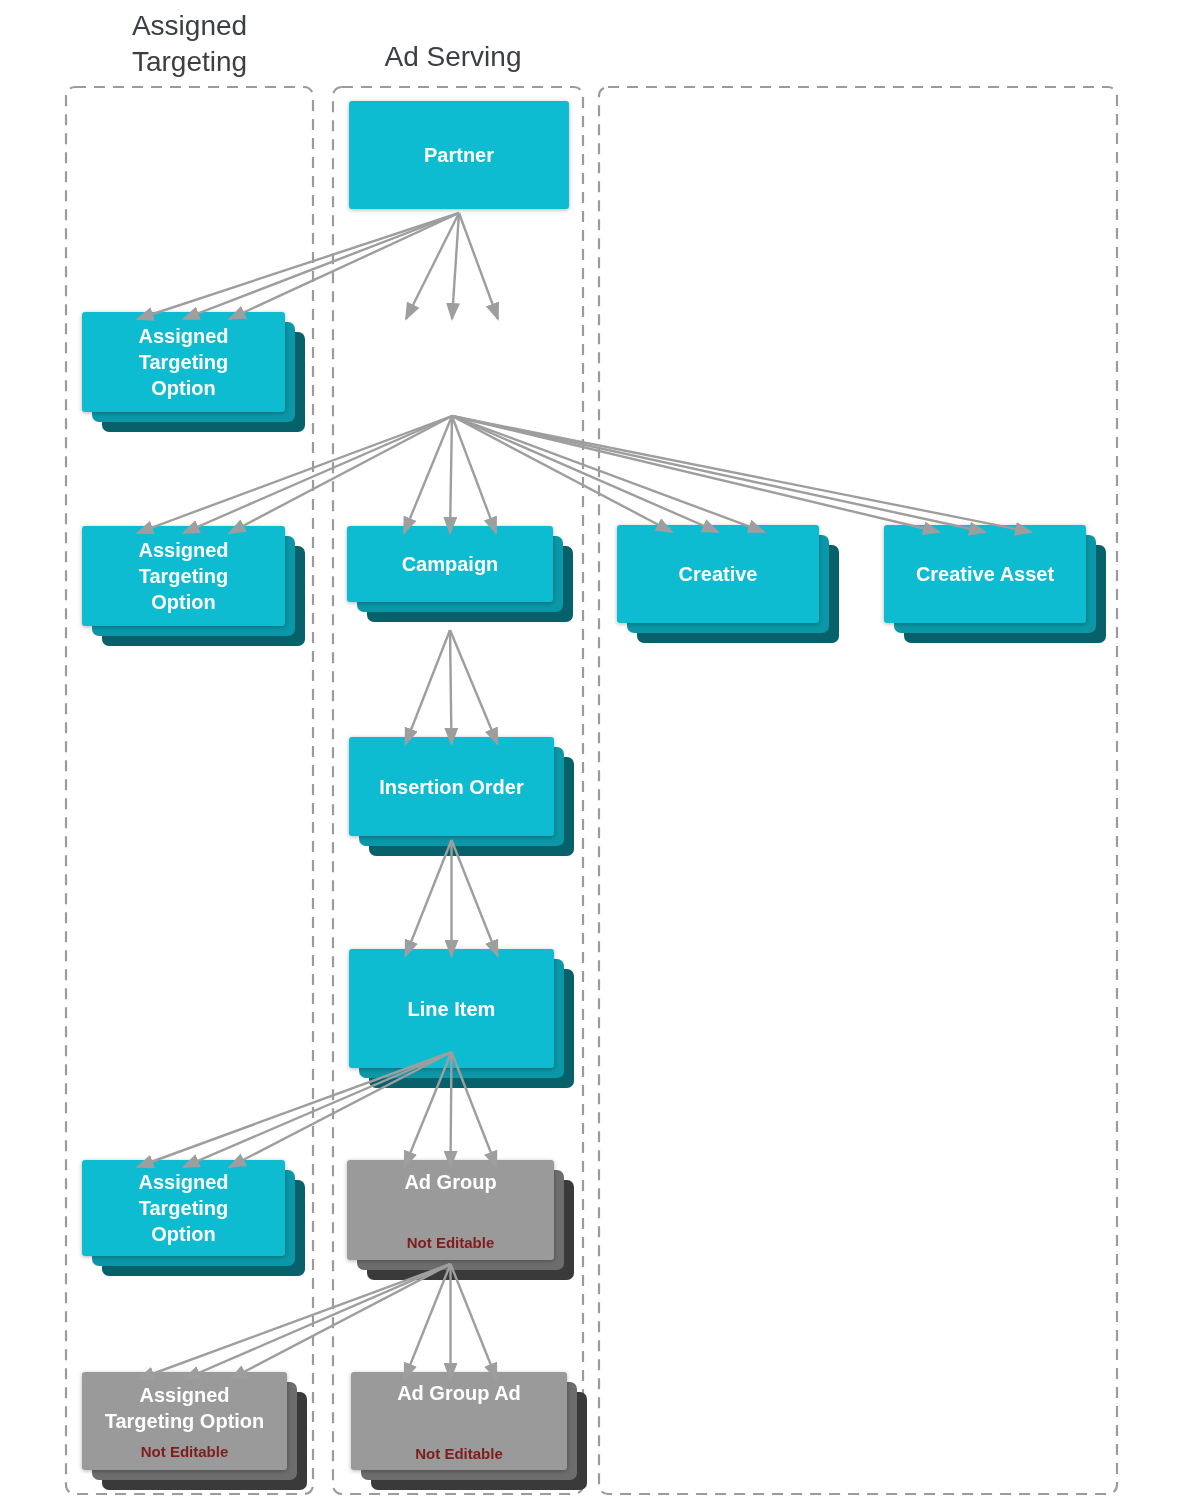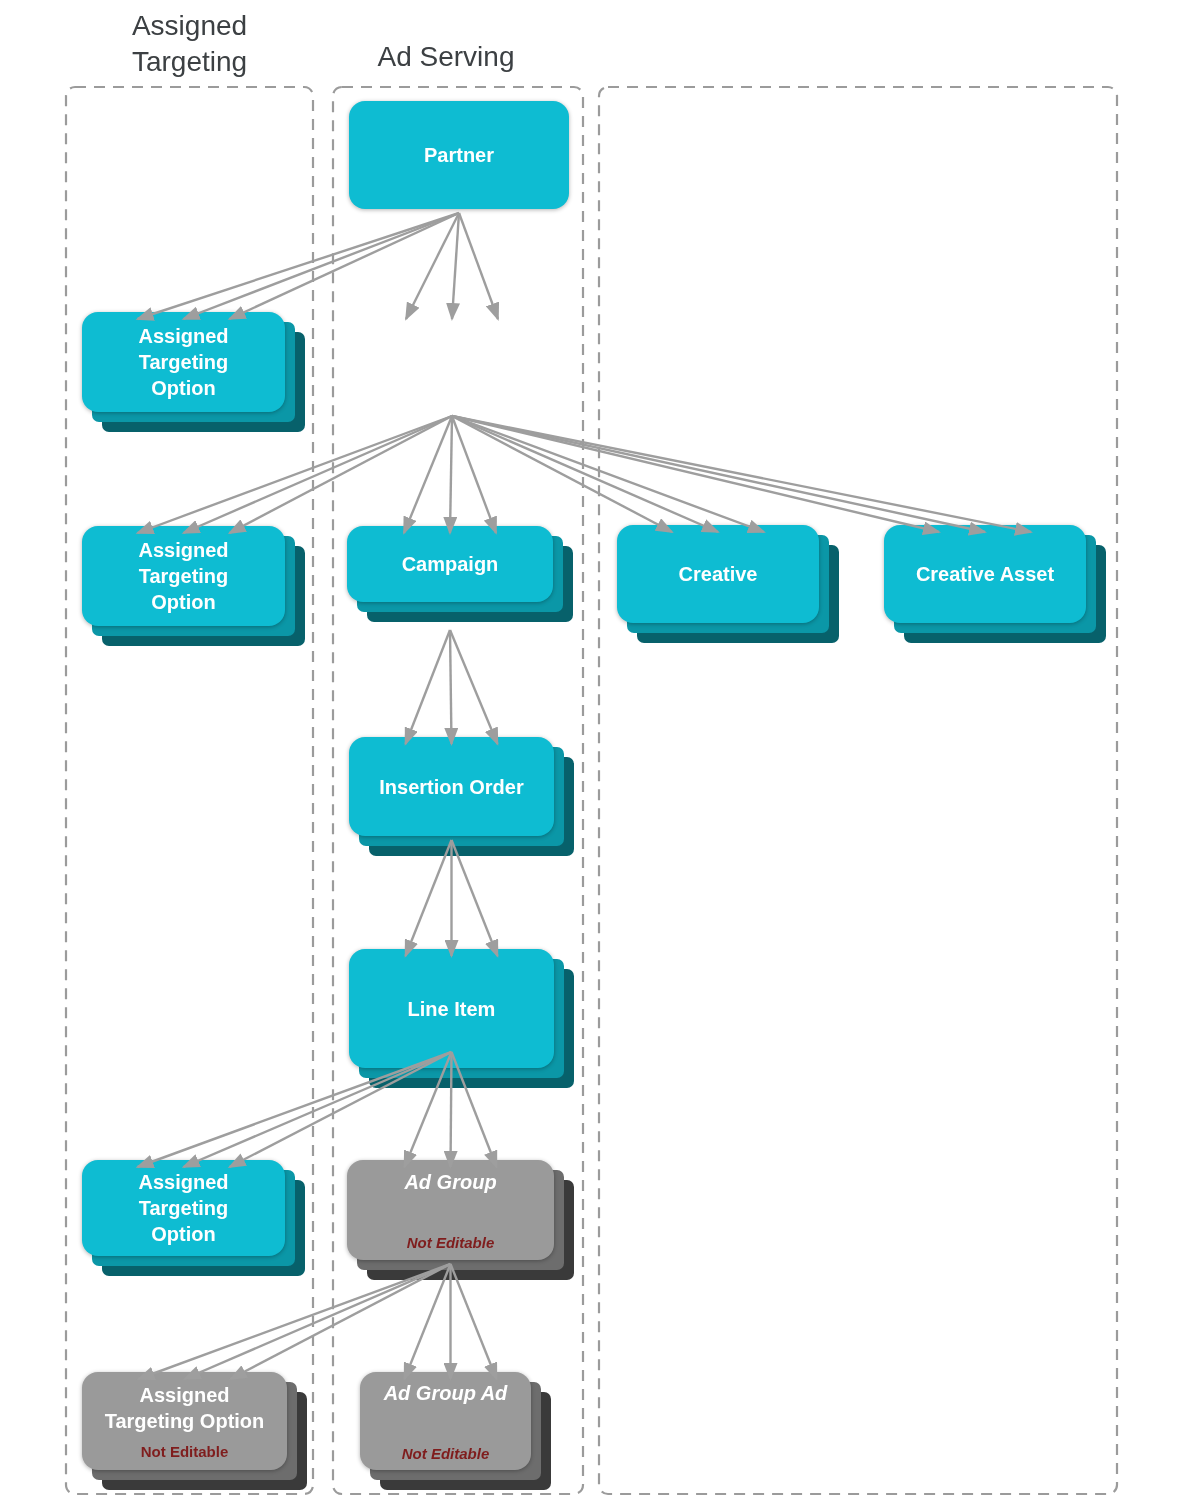--- a/index.html
+++ b/index.html
@@ -22,51 +22,51 @@
     position:absolute;border-radius:7px;width:100%;height:100%;
   }
   .node .stack-back{left:20px;top:20px;}
   .node .stack-mid{left:10px;top:10px;}
   .node.cyan .stack-back{background:var(--cyan-dark,#07616b);}
   .node.cyan .stack-mid{background:var(--cyan-mid,#0b97a7);}
   .node.gray .stack-back{background:var(--gray-dark,#3a3a3a);}
   .node.gray .stack-mid{background:var(--gray-mid,#6d6d6d);}
 
   .node .face{
-    position:absolute;left:0;top:0;width:100%;height:100%;border-radius:16px;
+    position:absolute;left:0;top:0;width:100%;height:100%;border-radius:3px;
     display:flex;flex-direction:column;align-items:center;justify-content:center;
     box-shadow:0 1px 4px rgba(0,0,0,0.3);
   }
   .node.cyan .face{background:var(--cyan,#0ebcd2);}
   .node.gray .face{background:var(--gray,#9a9a9a);}
 
   .node .label{
     color:#ffffff;font-weight:700;font-size:20px;line-height:26px;
     text-align:center;white-space:pre-line;
   }
   .node .sublabel{
     color:#7f1d1d;font-weight:700;font-size:15px;text-align:center;
   }
-  .node-ad_group .face,.node-ad_group_ad .face{gap:39px;font-style:italic;}
+  .node-ad_group .face,.node-ad_group_ad .face{gap:39px;}
   .node-ato_not_editable .face{gap:9px;}
 </style>
 </head>
 <body>
 
 <div class="canvas" style="--cyan: #0ebcd2; --cyan-mid: #0b97a7; --cyan-dark: #07616b; --gray: #9a9a9a; --gray-mid: #6d6d6d; --gray-dark: #3a3a3a; --heading: #3c4043;">
 
   <svg id="bg-layer" class="layer" viewBox="0 0 1184 1508">
       <rect x="66" y="87" width="247" height="1407" rx="9" fill="none" stroke="#9b9b9b" stroke-width="2.2" stroke-dasharray="11 8"></rect>
       <rect x="333" y="87" width="250" height="1407" rx="9" fill="none" stroke="#9b9b9b" stroke-width="2.2" stroke-dasharray="11 8"></rect>
       <rect x="599" y="87" width="518" height="1407" rx="9" fill="none" stroke="#9b9b9b" stroke-width="2.2" stroke-dasharray="11 8"></rect>
     </svg>
 
   <div class="col-title" style="left:66px;width:247px;top:8px;">Assigned
 Targeting</div>
-  <div class="col-title" style="left:321px;width:250px;top:39px;">Ad Serving</div>
+  <div class="col-title" style="left:328px;width:250px;top:39px;">Ad Serving</div>
 
   <div id="node-layer-wrap">
 
     <div class="node cyan node-partner" style="left: 349px; top: 101px; width: 220px; height: 108px;">
       <div class="face">
         <div class="label">Partner</div>
       </div>
     </div>
 
     <div class="node cyan node-ato1" style="left: 82px; top: 312px; width: 203px; height: 100px;">
@@ -152,21 +152,21 @@
     <div class="node gray node-ato_not_editable" style="left: 82px; top: 1372px; width: 205px; height: 98px;">
       <div class="stack-back"></div>
       <div class="stack-mid"></div>
       <div class="face">
         <div class="label">Assigned
 Targeting Option</div>
         <div class="sublabel">Not Editable</div>
       </div>
     </div>
 
-    <div class="node gray node-ad_group_ad" style="left: 360px; top: 1372px; width: 171px; height: 98px;">
+    <div class="node gray node-ad_group_ad" style="left: 351px; top: 1372px; width: 216px; height: 98px;">
       <div class="stack-back"></div>
       <div class="stack-mid"></div>
       <div class="face">
         <div class="label">Ad Group Ad</div>
         <div class="sublabel">Not Editable</div>
       </div>
     </div>
 
   </div>
 

